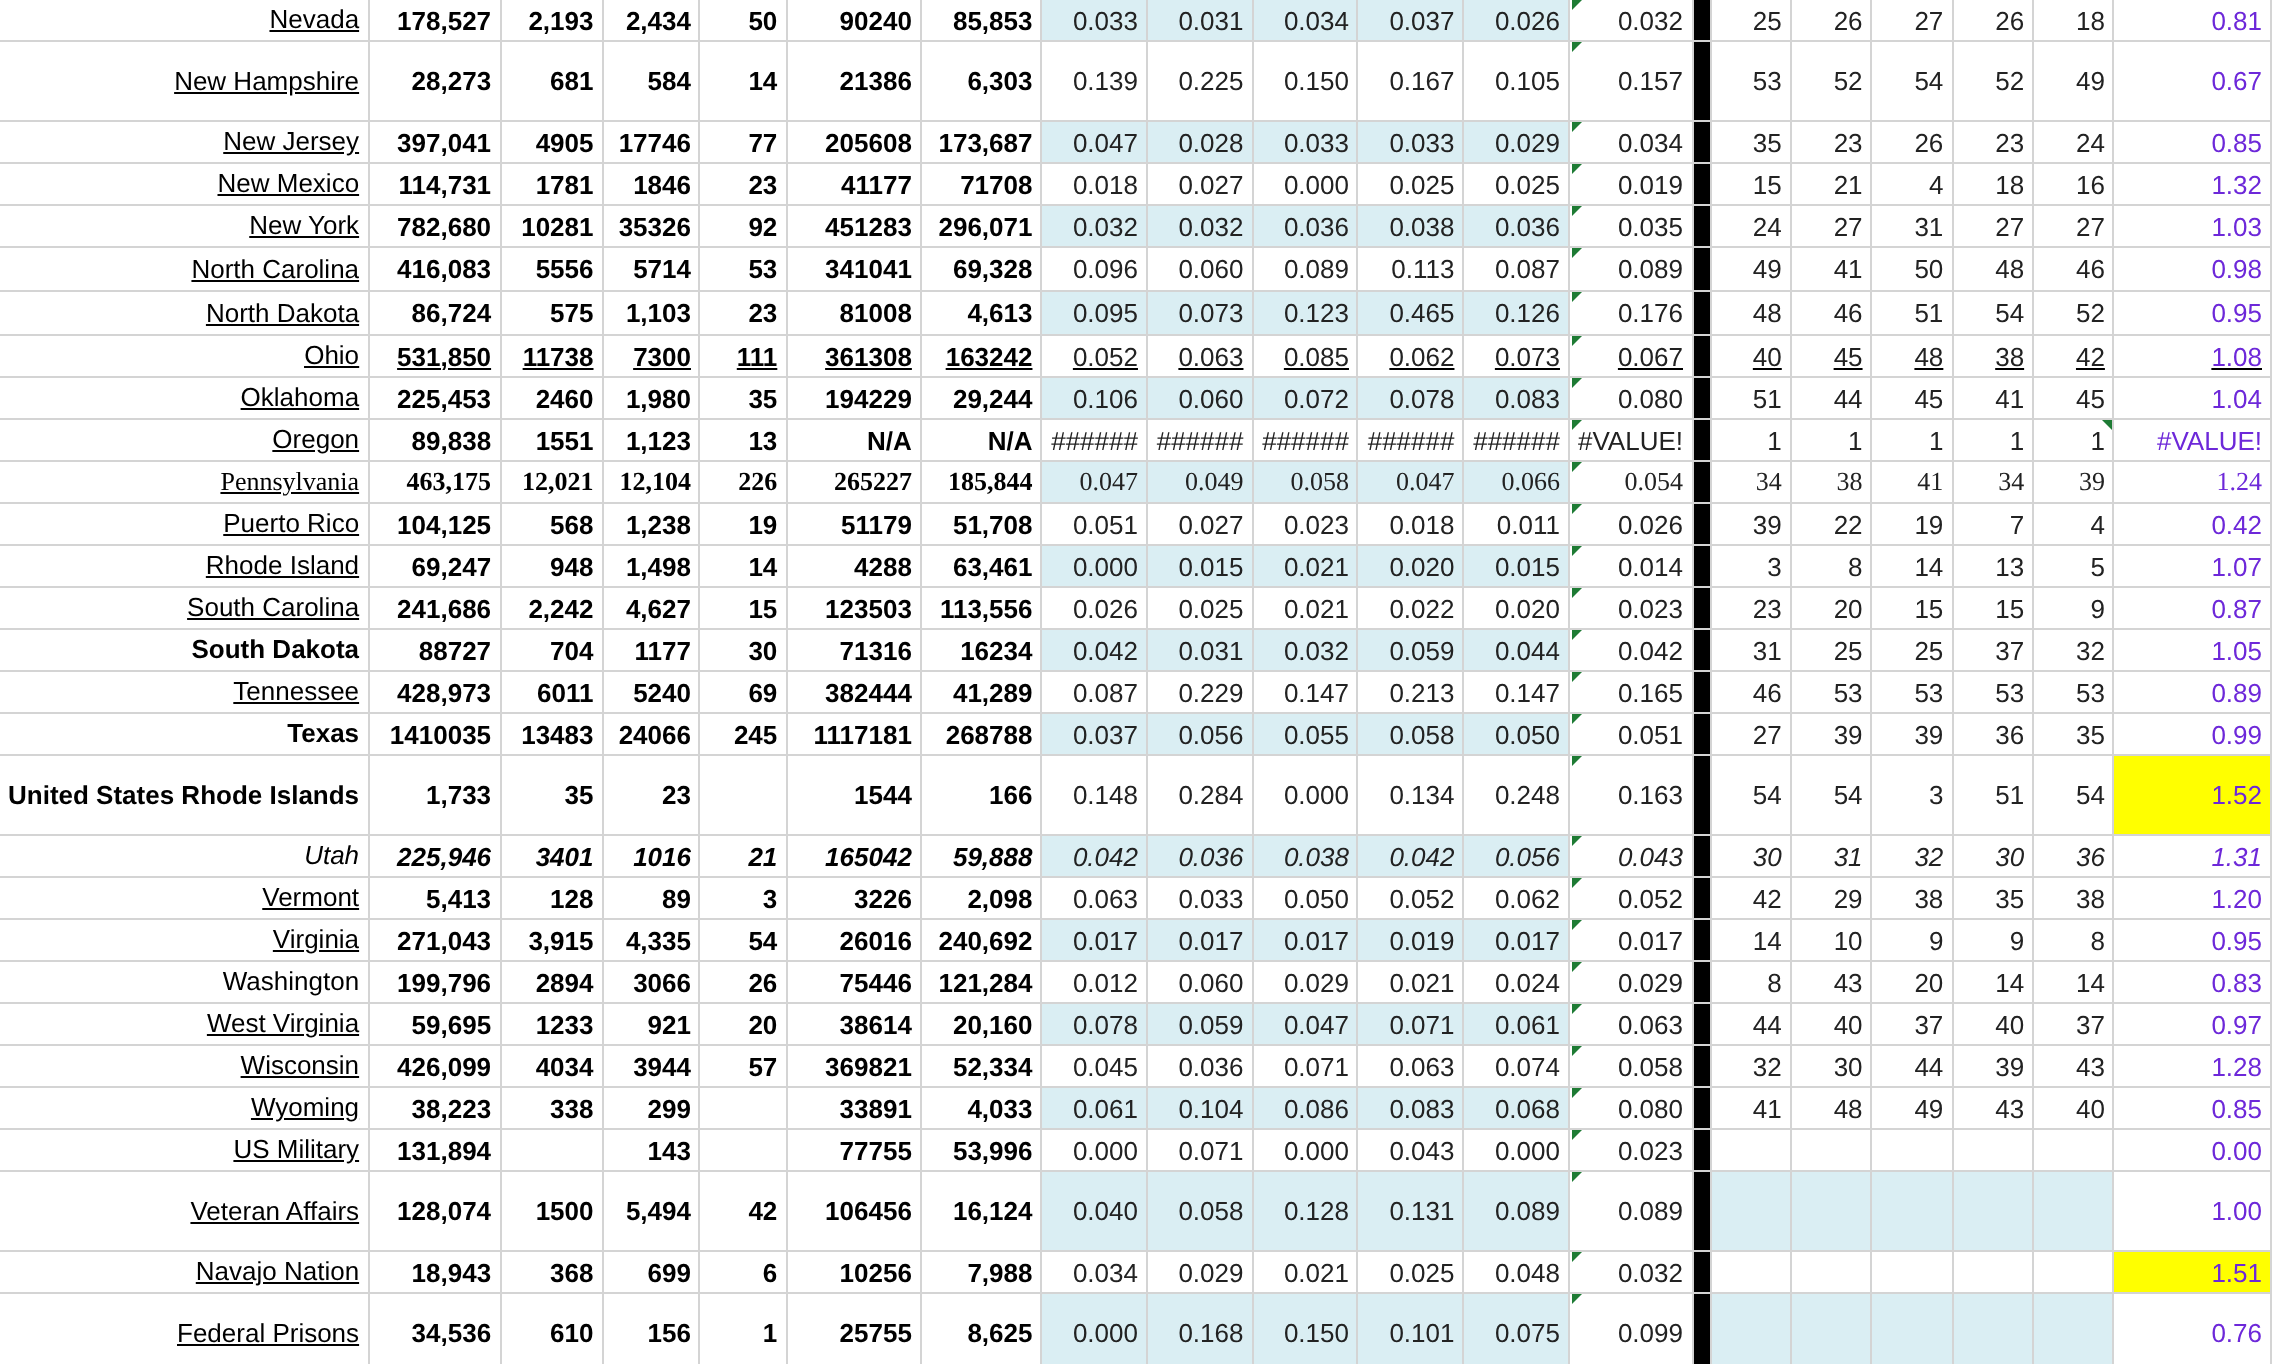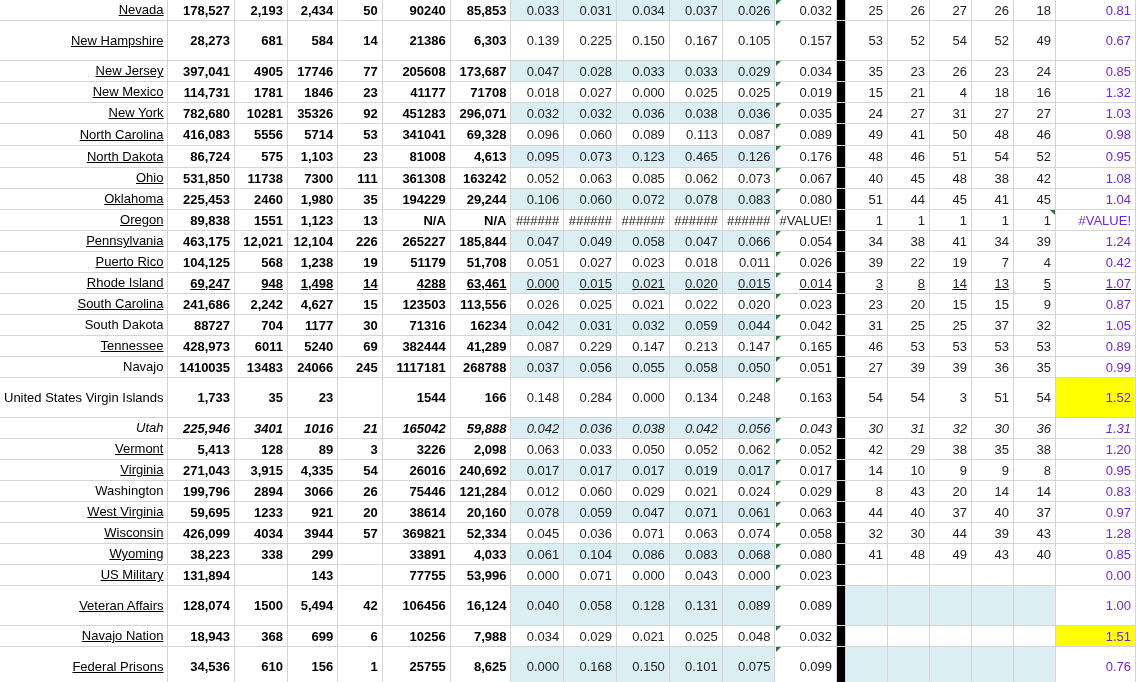--- a/index.html
+++ b/index.html
@@ -3,21 +3,21 @@
 <meta charset="utf-8">
 <style>
   html, body { margin:0; padding:0; background:#fff; }
   body { width:1136px; height:682px; overflow:hidden; position:relative;
          font-family:"Liberation Sans", "DejaVu Sans", sans-serif; font-size:13px; color:#000; }
   table.sheet { border-collapse:collapse; table-layout:fixed; position:absolute; left:0; top:0; }
   table.sheet td { border-right:1px solid #d4d4d4; border-bottom:1px solid #d4d4d4; padding:0 4px;
                    overflow:hidden; white-space:nowrap; text-align:right; vertical-align:middle; box-sizing:border-box; }
   td.name { text-align:left; white-space:normal; line-height:20px; padding-left:2px; }
   td.name .lnk { text-decoration:underline; }
-  td.name.bold { font-weight:normal; }
+  td.name.bold { font-weight:bold; }
   td.num { font-weight:bold; }
   td.ratio { font-weight:normal; color:#222; }
   tr.shade td.ratio { background:#daeef3; }
   td.avg { position:relative; color:#222; }
   td.avg .tri { position:absolute; left:1px; top:0; width:0; height:0;
                 border-top:5px solid #1e7b34; border-right:5px solid transparent; }
   td.bar { background:#000; padding:0; border-right:none; border-bottom:none; }
   td.rank { color:#222; }
   tr.shade-rank td.rank { background:#daeef3; }
   td.score { text-align:center; color:#6d28d9; }
@@ -200,21 +200,21 @@
         <td class="ratio">0.126</td>
         <td class="avg"><span class="tri"></span><span>0.176</span></td>
         <td class="bar"></td>
         <td class="rank"><span>48</span></td>
         <td class="rank"><span>46</span></td>
         <td class="rank"><span>51</span></td>
         <td class="rank"><span>54</span></td>
         <td class="rank"><span>52</span></td>
         <td class="score">0.95</td>
       </tr>
-      <tr style="height: 20px;">
+      <tr style="height: 20px; text-decoration: underline;">
         <td class="name"><span class="lnk">Ohio</span></td>
         <td class="num">531,850</td>
         <td class="num">11738</td>
         <td class="num">7300</td>
         <td class="num">111</td>
         <td class="num">361308</td>
         <td class="num">163242</td>
         <td class="ratio">0.052</td>
         <td class="ratio">0.063</td>
         <td class="ratio">0.085</td>
@@ -266,21 +266,21 @@
         <td class="ratio">######</td>
         <td class="avg"><span class="tri"></span><span>#VALUE!</span></td>
         <td class="bar"></td>
         <td class="rank"><span>1</span></td>
         <td class="rank"><span>1</span></td>
         <td class="rank"><span>1</span></td>
         <td class="rank"><span>1</span></td>
         <td class="rank tri-cell"><span class="tri2"></span><span>1</span></td>
         <td class="score">#VALUE!</td>
       </tr>
-      <tr class="shade" style="height: 20px;">
+      <tr class="shade" style="height: 20px; font-family: Liberation Serif, serif;">
         <td class="name"><span class="lnk">Pennsylvania</span></td>
         <td class="num">463,175</td>
         <td class="num">12,021</td>
         <td class="num">12,104</td>
         <td class="num">226</td>
         <td class="num">265227</td>
         <td class="num">185,844</td>
         <td class="ratio">0.047</td>
         <td class="ratio">0.049</td>
         <td class="ratio">0.058</td>
@@ -310,21 +310,21 @@
         <td class="ratio">0.011</td>
         <td class="avg"><span class="tri"></span><span>0.026</span></td>
         <td class="bar"></td>
         <td class="rank"><span>39</span></td>
         <td class="rank"><span>22</span></td>
         <td class="rank"><span>19</span></td>
         <td class="rank"><span>7</span></td>
         <td class="rank"><span>4</span></td>
         <td class="score">0.42</td>
       </tr>
-      <tr class="shade" style="height: 20px; text-decoration: underline;">
+      <tr class="shade" style="height: 20px;">
         <td class="name"><span class="lnk">Rhode Island</span></td>
         <td class="num">69,247</td>
         <td class="num">948</td>
         <td class="num">1,498</td>
         <td class="num">14</td>
         <td class="num">4288</td>
         <td class="num">63,461</td>
         <td class="ratio">0.000</td>
         <td class="ratio">0.015</td>
         <td class="ratio">0.021</td>
@@ -399,21 +399,21 @@
         <td class="avg"><span class="tri"></span><span>0.165</span></td>
         <td class="bar"></td>
         <td class="rank"><span>46</span></td>
         <td class="rank"><span>53</span></td>
         <td class="rank"><span>53</span></td>
         <td class="rank"><span>53</span></td>
         <td class="rank"><span>53</span></td>
         <td class="score">0.89</td>
       </tr>
       <tr class="shade" style="height: 21px;">
-        <td class="name bold"><span>Navajo</span></td>
+        <td class="name bold"><span>Texas</span></td>
         <td class="num">1410035</td>
         <td class="num">13483</td>
         <td class="num">24066</td>
         <td class="num">245</td>
         <td class="num">1117181</td>
         <td class="num">268788</td>
         <td class="ratio">0.037</td>
         <td class="ratio">0.056</td>
         <td class="ratio">0.055</td>
         <td class="ratio">0.058</td>
@@ -421,21 +421,21 @@
         <td class="avg"><span class="tri"></span><span>0.051</span></td>
         <td class="bar"></td>
         <td class="rank"><span>27</span></td>
         <td class="rank"><span>39</span></td>
         <td class="rank"><span>39</span></td>
         <td class="rank"><span>36</span></td>
         <td class="rank"><span>35</span></td>
         <td class="score">0.99</td>
       </tr>
       <tr style="height: 40px;">
-        <td class="name bold"><span>United States Virgin Islands</span></td>
+        <td class="name bold"><span>United States Rhode Islands</span></td>
         <td class="num">1,733</td>
         <td class="num">35</td>
         <td class="num">23</td>
         <td class="num"></td>
         <td class="num">1544</td>
         <td class="num">166</td>
         <td class="ratio">0.148</td>
         <td class="ratio">0.284</td>
         <td class="ratio">0.000</td>
         <td class="ratio">0.134</td>

